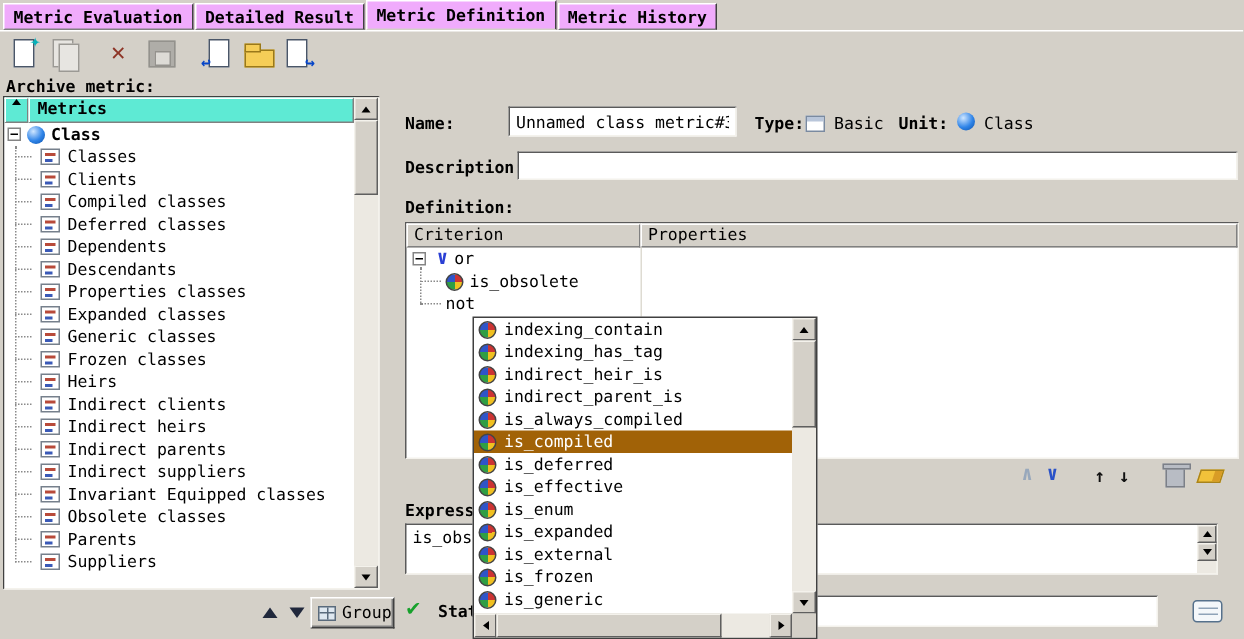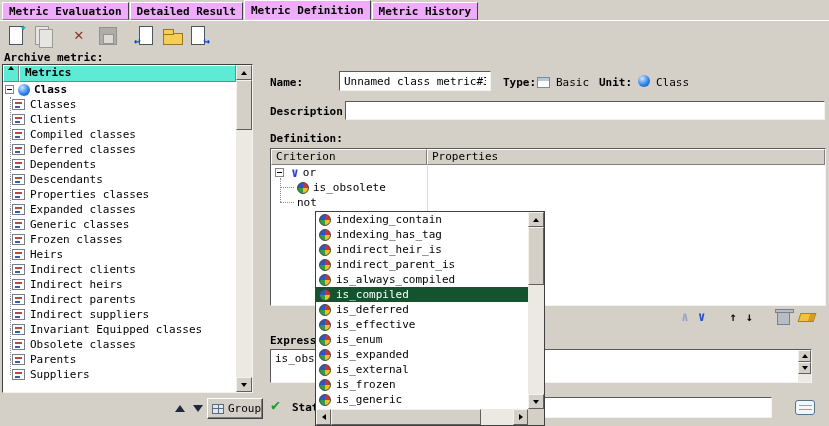--- a/index.html
+++ b/index.html
@@ -36,21 +36,21 @@
   
   .metric-panel{position:absolute;left:2px;top:64px;width:251px;height:329px;background:#fff;
                 border:1px solid;border-color:#404040 #f4f2ec #f4f2ec #404040}
   .mp-head{position:absolute;left:0;top:0;right:16px;height:17px;display:flex}
   .hdrbtn{background:#5eead4;border:1px solid;border-color:#fff #808080 #808080 #fff;display:flex;align-items:flex-start}
   .sorthdr{width:16px;justify-content:center}
   .colhdr{flex:1;padding-left:5px;font-weight:bold;line-height:14px}
   .mp-body{position:absolute;left:0;top:17px;right:16px;bottom:0;overflow:hidden;background:#fff}
   .trow{position:relative;height:15px;display:flex;align-items:center;white-space:nowrap}
   .trow.root{padding-left:2px}
-  .trow.child{padding-left:9px}
+  .trow.child{padding-left:24px}
   .trow.child::before{content:"";position:absolute;left:7px;top:7px;width:11px;border-top:1px dotted #8a8a8a}
   .guide{position:absolute;left:7px;top:15px;height:278px;border-left:1px dotted #8a8a8a}
   .exp{width:9px;height:9px;background:#fff;border:1px solid #848484;position:relative;margin-right:4px;flex:none}
   .exp::before{content:"";position:absolute;left:1px;top:3px;width:5px;height:1px;background:#000}
   .sphere{width:12px;height:12px;border-radius:50%;flex:none;margin-right:4px;
           background:radial-gradient(circle at 35% 30%,#cfe6ff,#2f84e8 55%,#0b4ea6)}
   .m-icon{width:13px;height:11px;background:#fff;border:1px solid #76808c;position:relative;flex:none;margin-right:5px}
   .m-icon::before{content:"";position:absolute;left:2px;top:2px;width:7px;height:2px;background:#b84a3a}
   .m-icon::after{content:"";position:absolute;left:2px;top:6px;width:5px;height:2px;background:#3a5ab8}
   .bold{font-weight:bold}
@@ -124,21 +124,21 @@
   .status-field{left:338px;top:397px;width:434px;height:21px}
   .ico-comment{position:absolute;left:795px;top:400px;width:20px;height:15px;background:#f4f7fa;
                border:1px solid #56718c;border-radius:3px}
   .ico-comment::before{content:"";position:absolute;left:3px;top:4px;width:13px;height:1px;background:#8fa3b8;box-shadow:0 4px 0 #8fa3b8}
 
   
   .dropdown{position:absolute;left:315px;top:211px;width:230px;height:215px;background:#fff;
             border:1px solid #404040;z-index:40}
   .dd-list{position:absolute;left:0;top:0;right:16px;bottom:16px;overflow:hidden}
   .ddrow{height:15px;display:flex;align-items:center;padding-left:3px;gap:5px;white-space:nowrap}
-  .ddrow.selected{background:#14532d;color:#fff}
+  .ddrow.selected{background:#a16207;color:#fff}
   .cw{width:12px;height:12px;border-radius:50%;border:1px solid #444;flex:none;
       background:conic-gradient(#cc3333 0 25%,#f0c020 25% 50%,#2f9e44 50% 75%,#2f54c8 75% 100%)}
   .dd-vsb{position:absolute;right:0;top:0;width:16px;bottom:16px;background:#ece9e2}
   .dd-hsb{position:absolute;left:0;bottom:0;right:16px;height:16px;background:#ece9e2}
   .dd-corner{position:absolute;right:0;bottom:0;width:16px;height:16px;background:#d4d0c8}
 </style>
 </head>
 <body>
 
 <div id="app">

